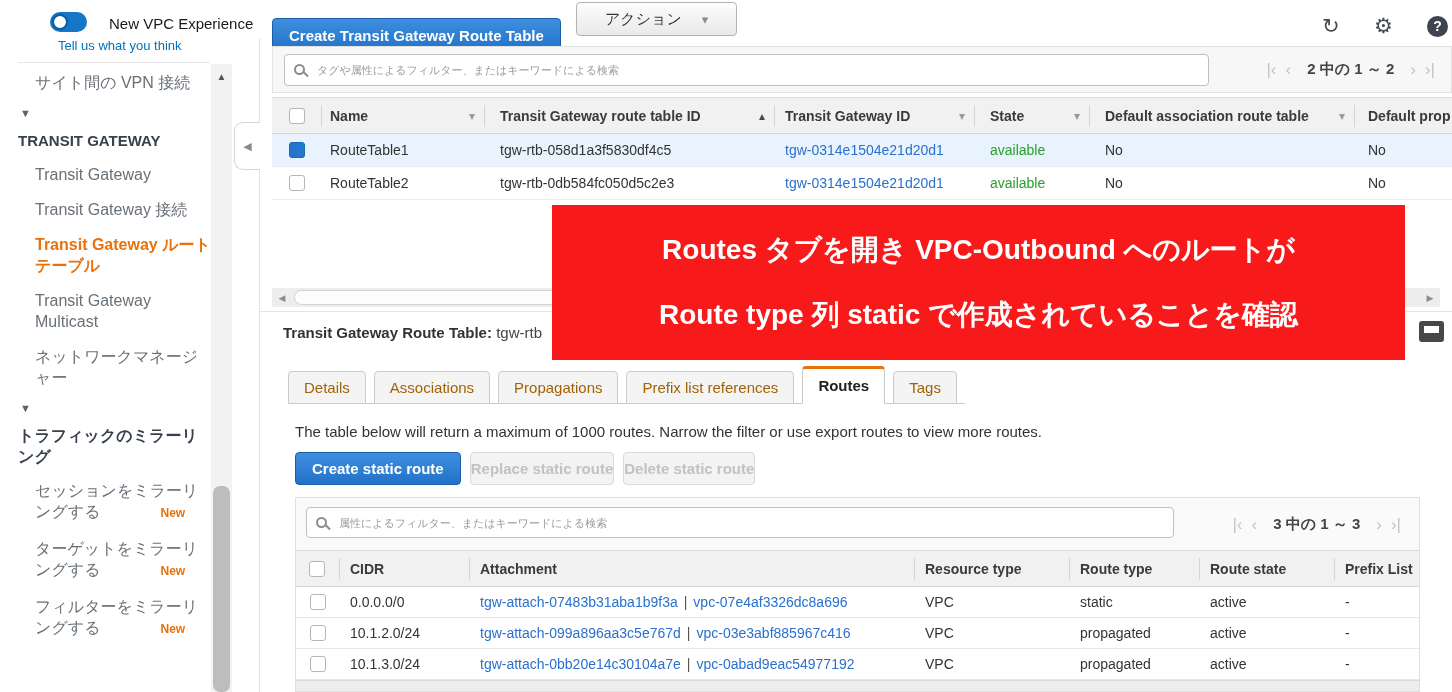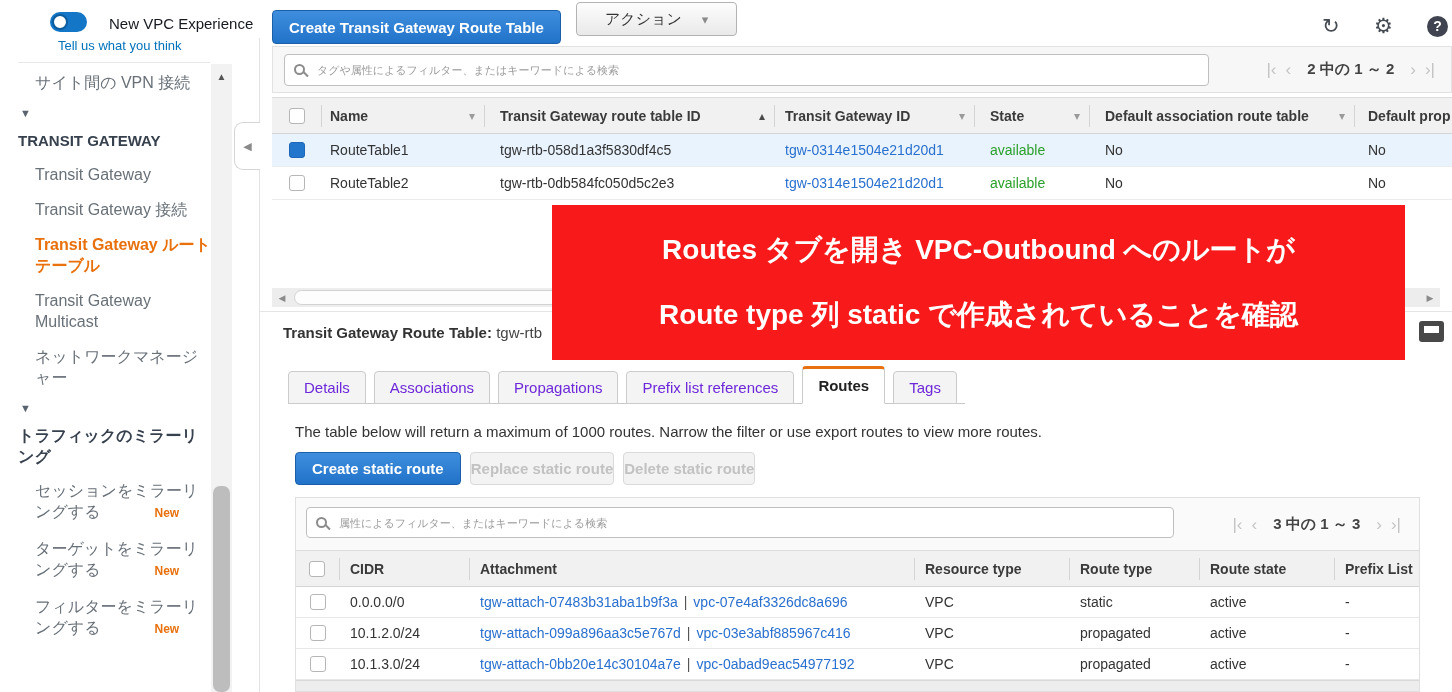--- a/index.html
+++ b/index.html
@@ -15,35 +15,35 @@
   .toggle-label { font-size:15px; color:#16191f; }
   .feedback { position:absolute; left:58px; top:38px; font-size:13px; color:#0073bb; text-decoration:none; cursor:pointer; }
   .side-divider { position:absolute; left:18px; top:62px; width:192px; height:1px; background:#e7e7e7; }
   #sidenav { position:absolute; left:0; top:72px; width:210px; }
   .nav-item { width:213px; padding-left:35px; font-size:16px; line-height:21px; color:#687078; margin-bottom:14px; cursor:pointer; }
   .nav-item .lbl { display:inline; }
   .nav-item.active { color:#e8710d; font-weight:bold; }
   .nav-header { width:203px; padding-left:18px; font-size:15px; line-height:21px; font-weight:bold; color:#37414e; margin-bottom:13px; }
   .nav-header.jp { font-size:16px; }
   .sec-caret { padding-left:20px; font-size:11px; color:#5a6470; margin-bottom:11px; cursor:pointer; }
-  .new-badge { color:#e8710d; font-size:12px; font-weight:bold; margin-left:6px;padding-left:48px; }
+  .new-badge { color:#e8710d; font-size:12px; font-weight:bold; margin-left:12px;padding-left:48px; }
   .side-scroll { position:absolute; left:211px; top:64px; width:21px; height:628px; background:#f2f2f2; }
   .side-scroll-up { text-align:center; font-size:10px; color:#555; padding-top:7px; cursor:pointer; }
   .side-scroll-thumb { position:absolute; left:2px; top:422px; width:17px; height:206px; background:#bdbdbd; border-radius:7px; }
   #panel-divider { position:absolute; left:259px; top:38px; width:1px; height:654px; background:#e3e3e3; }
   #collapseTab { position:absolute; left:234px; top:122px; width:26px; height:48px; background:#fff;
     border:1px solid #d5d5d5; border-right:none; border-radius:9px 0 0 9px; display:flex; align-items:center;
     justify-content:center; color:#8a8a8a; font-size:11px; cursor:pointer; z-index:3; }
 
   
   .btn { display:inline-flex; align-items:center; height:34px; border-radius:4px; font-size:15px; cursor:pointer; }
   .btn-primary { background:linear-gradient(#3f8ede,#2173c9); border:1px solid #1b5fa8; color:#fff; font-weight:bold; padding:0 16px; }
   .btn-secondary { background:linear-gradient(#fdfdfd,#e9e9e9); border:1px solid #b3b3b3; color:#333; padding:0 28px; gap:20px; }
   .btn-disabled { background:#f3f3f3; border:1px solid #dadada; color:#c2c2c2; font-weight:bold; cursor:default; }
-  #createRtBtn { position:absolute; left:272px; top:10px; }
+  #createRtBtn { position:absolute; left:272px; top:18px; }
   #actionsBtn { position:absolute; left:576px; top:2px; }
   .actions-caret { color:#8a8a8a; font-size:13px; }
   .hdr-icons { position:absolute; left:1322px; top:14px; width:126px; display:flex; justify-content:space-between; align-items:center; }
   .hdr-icon { font-size:21px; color:#454b52; cursor:pointer; }
   .help-circle { width:21px; height:21px; border-radius:50%; background:#3f4450; color:#fff; font-weight:bold;
     font-size:14px; display:flex; align-items:center; justify-content:center; cursor:pointer; }
 
   
   #topToolbar { position:absolute; left:272px; top:46px; width:1180px; height:47px; background:#f7f7f7; border:1px solid #e2e2e2; }
   .search-wrap { position:absolute; }
@@ -95,21 +95,21 @@
 
   
   #detailTitle { position:absolute; left:283px; top:324px; font-size:15px; color:#444; white-space:nowrap; }
   #detailTitle b { color:#333; }
   #splitIcon { position:absolute; left:1419px; top:321px; width:25px; height:21px; background:#484848; border-radius:3px; cursor:pointer; }
   #splitIcon .inner { position:absolute; left:5px; top:5px; width:15px; height:7px; background:#fff; }
 
   #tabs { position:absolute; left:288px; top:366px; display:flex; align-items:flex-end; }
   #tabs::after { content:""; position:absolute; left:0; right:0; bottom:0; height:1px; background:#c9c9c9; }
   .tab { position:relative; z-index:1; background:#f4f4f4; border:1px solid #cbcbcb; border-radius:4px 4px 0 0;
-    padding:7px 15px; margin-right:8px; font-size:15px; color:#6d28d9; cursor:pointer; white-space:nowrap; }
+    padding:7px 15px; margin-right:8px; font-size:15px; color:#a16207; cursor:pointer; white-space:nowrap; }
   .tab.active { z-index:2; background:#fff; border-top:3px solid #e8710d; border-bottom:1px solid #fff; font-weight:bold;
     padding:8px 15px 9px; color:#222; }
 
   #note { position:absolute; left:295px; top:423px; font-size:15px; color:#333; }
   #routeBtns { position:absolute; left:295px; top:452px; display:flex; gap:9px; }
   #routeBtns .btn { height:33px; }
 
   
   #lowerPanel { position:absolute; left:295px; top:497px; width:1125px; height:195px; background:#fafafa;
     border:1px solid #e0e0e0; overflow:hidden; }

